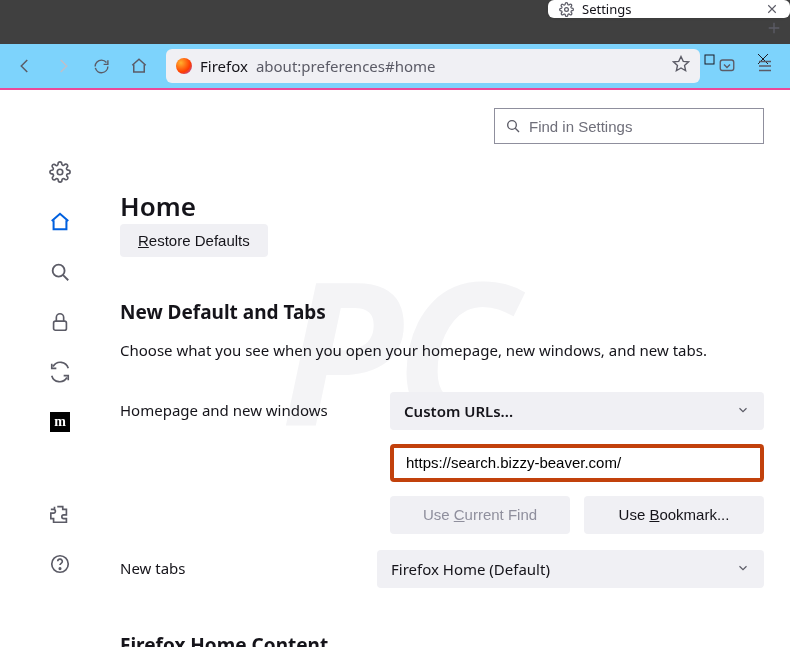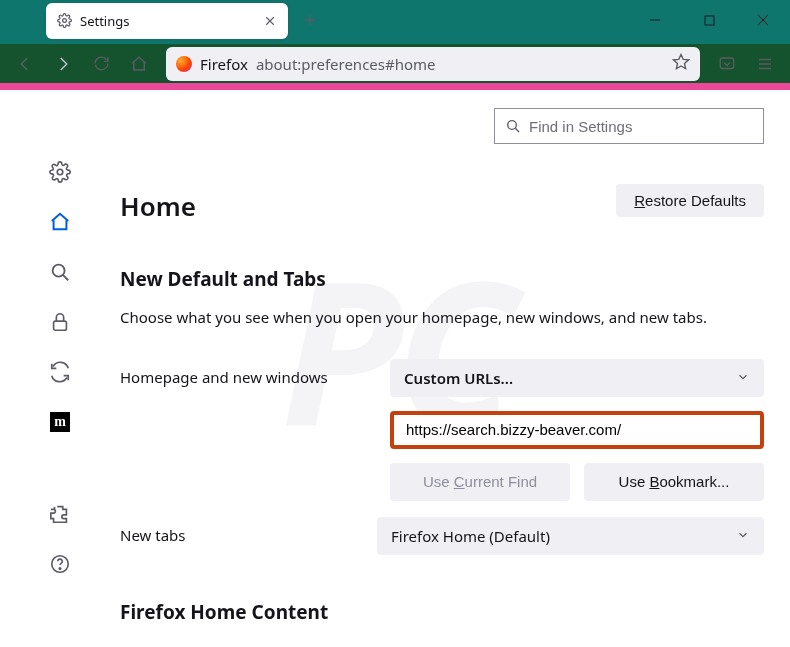--- a/index.html
+++ b/index.html
@@ -10,23 +10,24 @@
   background: #fff;
   width: 790px;
   height: 647px;
   overflow: hidden;
   position: relative;
 }
 
 
 .titlebar {
   height: 44px;
-  background: #0f766e;
+  background: #404040;
   display: flex;
-  align-items: center;
+  align-items: flex-end;
+  flex-direction: column;
 }
 .tab {
   margin-left: 46px;
   margin-bottom: 3px;
   background: #fff;
   border-radius: 6px;
   height: 36px;
   width: 242px;
   display: flex;
   align-items: center;
@@ -36,26 +37,26 @@
 .tab .gear { width: 16px; height: 16px; display:flex; align-items:center; justify-content:center; color:#5b5b66;}
 .tab-title { margin-left: 8px; font-size: 13px; color:#15141a; flex:1;}
 .tab-close { width:16px; height:16px; color:#5b5b66; display:flex; align-items:center; justify-content:center; cursor:pointer;}
 .newtab { width: 32px; height:32px; display:flex; align-items:center; justify-content:center; margin-left:6px; margin-bottom:4px; color:#5b5b66; border-radius:4px; cursor:pointer;}
 .window-controls { margin-left:auto; display:flex; height:44px;}
 .winbtn { width:54px; height:40px; display:flex; align-items:center; justify-content:center; color:#1c1b22; cursor:pointer;}
 
 
 .toolbar {
   height: 46px;
-  background: #14532d;
+  background: #7dd3fc;
   display:flex;
   align-items:center;
   padding: 0 8px;
   gap: 4px;
-  border-bottom: 7px solid #ec4899;
+  border-bottom: 2px solid #ec4899;
 }
 .tbtn { width:34px; height:34px; display:flex; align-items:center; justify-content:center; color:#5b5b66; border-radius:6px; cursor:pointer;}
 .tbtn.disabled { color:#bfbfc9; cursor:default;}
 .addressbar {
   flex:1;
   height:34px;
   background:#f0f0f4;
   border-radius:6px;
   display:flex;
   align-items:center;
@@ -108,21 +109,21 @@
   border-radius: 0;
   display:flex;
   align-items:center;
   padding: 0 10px;
   color:#5b5b66;
   gap:8px;
 }
 .search-settings input { border:none; outline:none; font-size:15px; flex:1; background:transparent; color:#15141a;}
 .search-settings input::placeholder { color:#6f6f7a; }
 
-.header-row { display:flex; justify-content:space-between; align-items:flex-start; margin-top:40px;}
+.header-row { display:flex; justify-content:space-between; align-items:flex-start; margin-top:40px;flex-direction:column;}
 h1.page-title { font-size:26px; font-weight:600; color:#15141a; margin-top:4px;}
 .restore-btn {
   background:#f0f0f4; border:none; border-radius:4px; padding: 8px 18px; font-size:15px; cursor:pointer; color:#15141a;
 }
 .restore-btn .ul { text-decoration: underline; }
 
 h2.section { font-size:19px; font-weight:700; margin-top:42px; color:#15141a;}
 .section-desc { font-size:15px; margin-top:14px; color:#15141a; line-height:1.5;}
 
 .form-grid { margin-top: 30px; }

